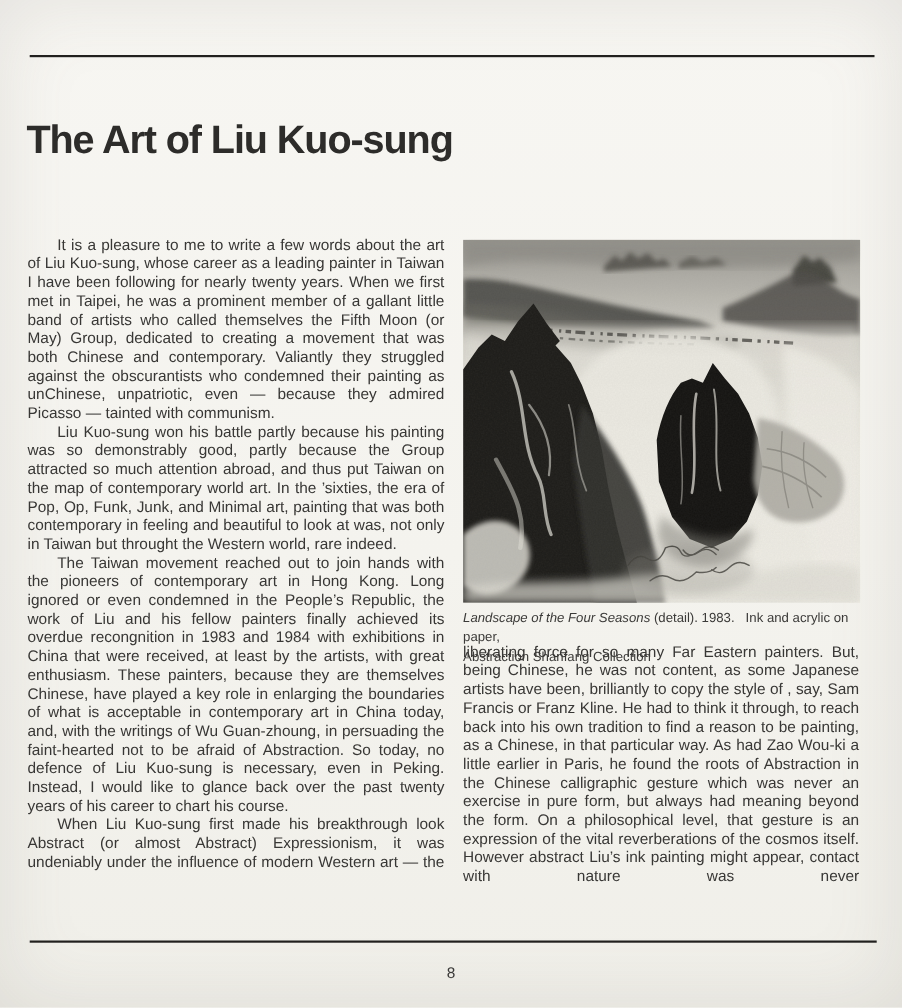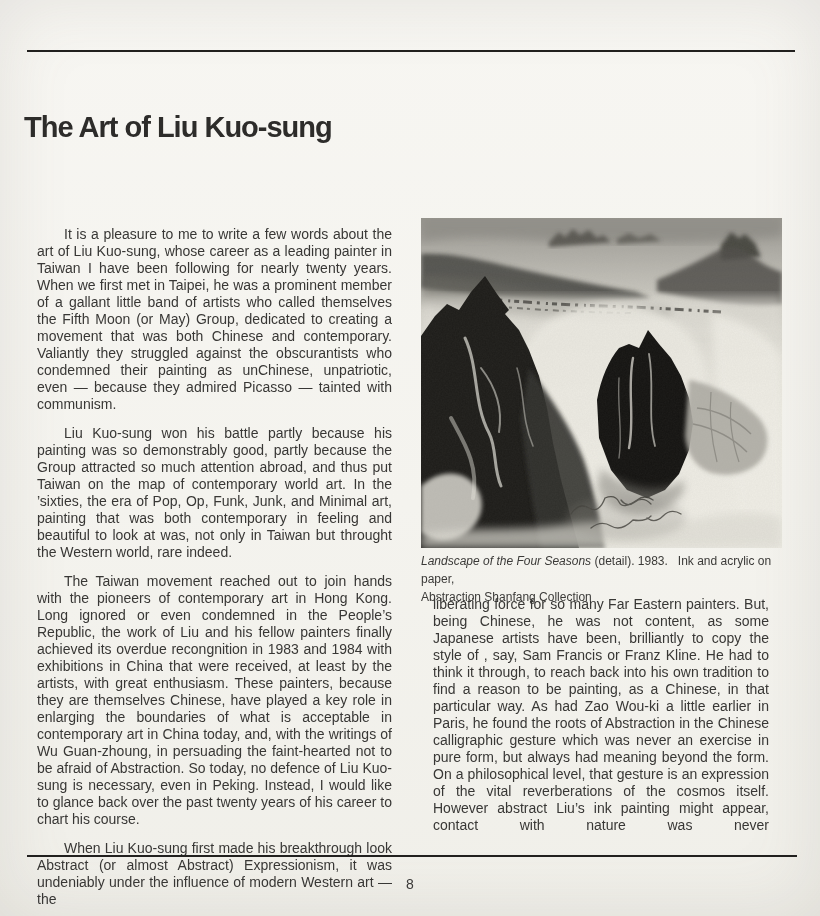--- a/index.html
+++ b/index.html
@@ -13,28 +13,28 @@
     position:absolute; inset:0;
     background:linear-gradient(180deg,#f7f6f2 0%,#f4f3ee 55%,#f0efe9 100%);
     box-shadow:inset 0 0 70px rgba(110,108,100,0.14);
   }
   .rule { position:absolute; background:#21201e; height:2px; }
   .rule-top { left:27px; top:50px; width:768px; }
   .rule-bottom { left:27px; top:855px; width:770px; }
 
   .title {
     position:absolute; left:24px; top:104px; margin:0;
-    font-size:29px; font-weight:bold; letter-spacing:-1px;
+    font-size:36px; font-weight:bold; letter-spacing:-1px;
     line-height:46px; color:#2d2c2a; white-space:nowrap;
   }
 
   .col-left  { position:absolute; left:25px;  top:214px; width:379px; }
   .col-right { position:absolute; left:421px; top:584px; width:360px; }
   p.para {
-    margin:12px; font-size:14px; line-height:17px;
+    margin:0; font-size:14px; line-height:17px;
     color:#383735; text-align:justify;
   }
   .col-left p.para { text-indent:27px; }
   p.para.cont { text-indent:0; text-align-last:justify; }
   .col-left p.para.cont { text-indent:27px; }
 
   .artwork { position:absolute; left:421px; top:218px; width:361px; height:330px; margin:0; }
   .artwork svg { display:block; }
 
   .caption {

